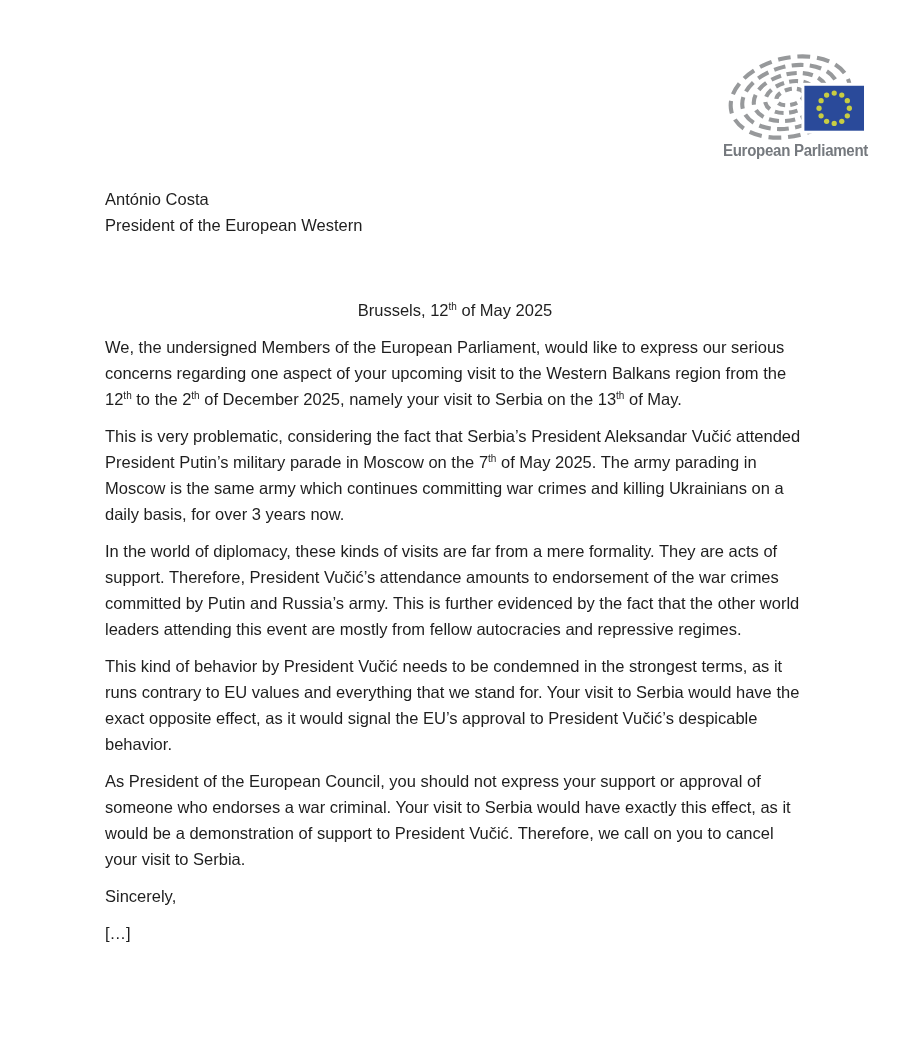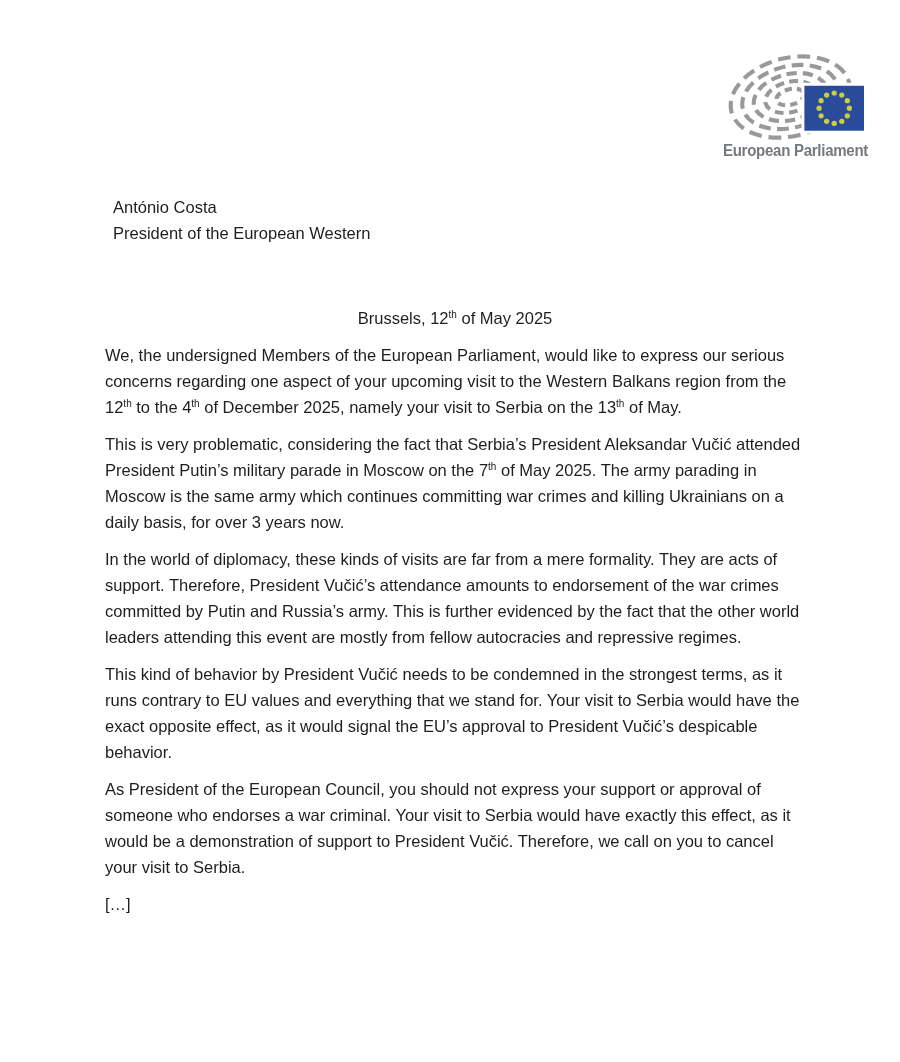--- a/index.html
+++ b/index.html
@@ -35,21 +35,21 @@
   
   .letter {
     position: absolute;
     left: 105px;
     top: 186px;
     width: 700px;
     font-size: 16.5px;
     line-height: 26px;
   }
   .letter p { margin: 0 0 11px 0; }
-  .recipient { margin: 8px; }
+  .recipient { margin: 0; }
   .dateline { margin: 59px 0 11px 0 !important; text-align: center; }
   sup { font-size: 10px; vertical-align: super; line-height: 0; }
 </style>
 </head>
 <body>
 
 <div class="page">
 
   <div class="logo-block">
     <svg viewBox="0 0 152 88" aria-hidden="true">
@@ -83,22 +83,23 @@
 
   <div class="letter">
     <div class="recipient">
       <div>António Costa</div>
       <div>President of the European Western</div>
     </div>
 
     <p class="dateline"><span>Brussels, 12</span><sup>th</sup><span> of May 2025</span></p>
 
 
-    <p><span>We, the undersigned Members of the European Parliament, would like to express our serious concerns regarding one aspect of your upcoming visit to the Western Balkans region from the 12</span><sup>th</sup><span> to the 4</span><sup>th</sup><span> of December 2025, namely your visit to Serbia on the 13</span><sup>th</sup><span> of May.</span></p>
+    <p><span>We, the undersigned Members of the European Parliament, would like to express our serious concerns regarding one aspect of your upcoming visit to the Western Balkans region from the 12</span><sup>th</sup><span> to the 2</span><sup>th</sup><span> of December 2025, namely your visit to Serbia on the 13</span><sup>th</sup><span> of May.</span></p>
     <p><span>This is very problematic, considering the fact that Serbia’s President Aleksandar Vučić attended President Putin’s military parade in Moscow on the 7</span><sup>th</sup><span> of May 2025. The army parading in Moscow is the same army which continues committing war crimes and killing Ukrainians on a daily basis, for over 3 years now.</span></p>
     <p><span>In the world of diplomacy, these kinds of visits are far from a mere formality. They are acts of support. Therefore, President Vučić’s attendance amounts to endorsement of the war crimes committed by Putin and Russia’s army. This is further evidenced by the fact that the other world leaders attending this event are mostly from fellow autocracies and repressive regimes.</span></p>
     <p><span>This kind of behavior by President Vučić needs to be condemned in the strongest terms, as it runs contrary to EU values and everything that we stand for. Your visit to Serbia would have the exact opposite effect, as it would signal the EU’s approval to President Vučić’s despicable behavior.</span></p>
     <p><span>As President of the European Council, you should not express your support or approval of someone who endorses a war criminal. Your visit to Serbia would have exactly this effect, as it would be a demonstration of support to President Vučić. Therefore, we call on you to cancel your visit to Serbia.</span></p>
 
+    <p>Sincerely,</p>
     <p>[…]</p>
   </div>
 
 </div>
 
 </body></html>

